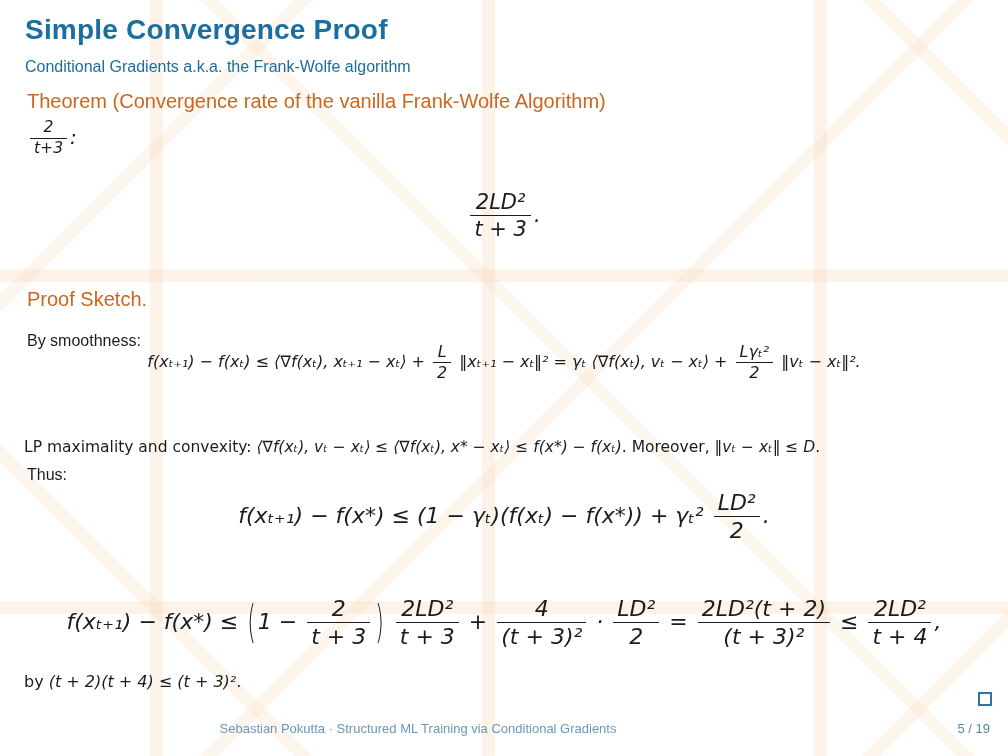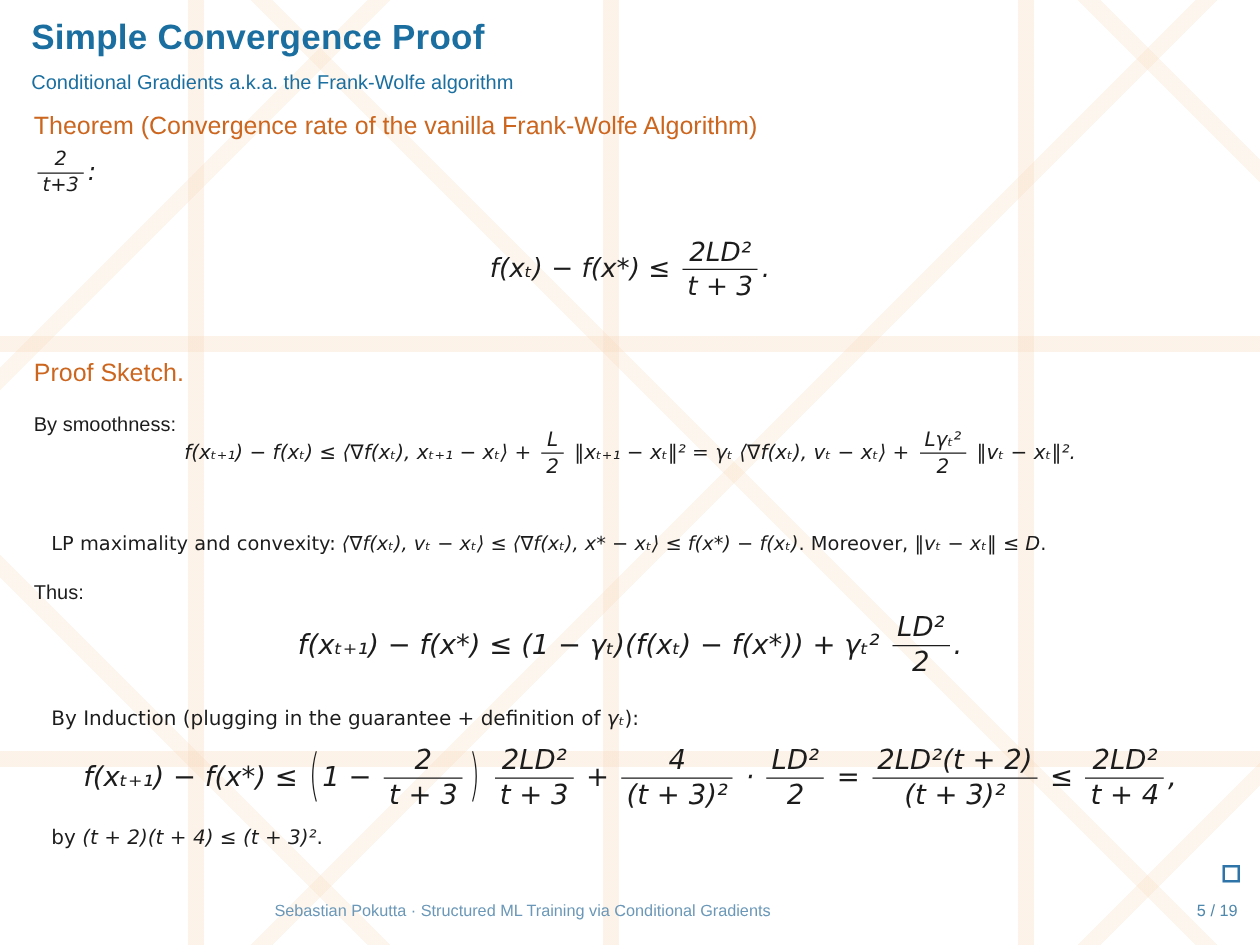--- a/index.html
+++ b/index.html
@@ -48,23 +48,24 @@
     font-size: 16px;
     color: #1c1c1c;
   }
   .eq {
     left: 0; width: 1008px;
     text-align: center;
     font-family: "DejaVu Sans", sans-serif;
     color: #1c1c1c;
   }
   .eq-inline-left {
-    left: 41px; right: 8px;
+    left: 24px; right: 8px;
     font-family: "DejaVu Sans", sans-serif;
     text-align: left;
+    margin-top: 12px;
   }
   .fs21 { font-size: 21px; }
   .fs17 { font-size: 22px; }
   .fs16 { font-size: 16px; }
   .fs15 { font-size: 15.5px; }
 
   .mi { font-style: italic; white-space: pre; }
   .mr { font-style: normal; white-space: pre; }
 
   .frac {
@@ -111,33 +112,32 @@
 <body>
 
 <div class="slide">
 
   <div class="abs subtitle">Conditional Gradients a.k.a. the Frank-Wolfe algorithm</div>
   <div class="abs title">Simple Convergence Proof</div>
 
   <div class="abs orange-head" style="top:90px;">Theorem (Convergence rate of the vanilla Frank-Wolfe Algorithm)</div>
   <div class="abs theorem-body"><span class="frac frac-small"><span class="num">2</span><span class="den">t+3</span></span><span class="mi">:</span></div>
 
-  <div class="abs eq fs21" style="top:190px;"><span class="mi">f(xₜ) − f(x*) ≤ </span><span class="frac"><span class="num">2LD²</span><span class="den">t + 3</span></span><span class="mi">.</span></div>
+  <div class="abs eq fs21" style="top:190px;"><span class="frac"><span class="num">2LD²</span><span class="den">t + 3</span></span><span class="mi">.</span></div>
 
   <div class="abs orange-head" style="top:288px;">Proof Sketch.</div>
 
   <div class="abs body-label" style="top:332px;">By smoothness:</div>
   <div class="abs eq fs16" style="top:343px;"><span class="mi">f(xₜ₊₁) − f(xₜ) ≤ ⟨∇f(xₜ), xₜ₊₁ − xₜ⟩ + </span><span class="frac"><span class="num">L</span><span class="den">2</span></span><span class="mi"> ‖xₜ₊₁ − xₜ‖² = γₜ ⟨∇f(xₜ), vₜ − xₜ⟩ + </span><span class="frac"><span class="num">Lγₜ²</span><span class="den">2</span></span><span class="mi"> ‖vₜ − xₜ‖².</span></div>
 
   <div class="abs eq-inline-left fs15" style="top:426px;"><span class="mr">LP maximality and convexity: </span><span class="mi">⟨∇f(xₜ), vₜ − xₜ⟩ ≤ ⟨∇f(xₜ), x* − xₜ⟩ ≤ f(x*) − f(xₜ)</span><span class="mr">. Moreover, </span><span class="mi">‖vₜ − xₜ‖ ≤ D</span><span class="mr">.</span></div>
 
   <div class="abs body-label" style="top:466px;">Thus:</div>
   <div class="abs eq fs17" style="top:490px;"><span class="mi">f(xₜ₊₁) − f(x*) ≤ (1 − γₜ)(f(xₜ) − f(x*)) + γₜ² </span><span class="frac"><span class="num">LD²</span><span class="den">2</span></span><span class="mi">.</span></div>
 
-  <div class="abs eq-inline-left fs16" style="top:565px;"><span class="mr">By Induction (plugging in the guarantee + definition of </span><span class="mi">γₜ</span><span class="mr">):</span></div>
   <div class="abs eq fs17" style="top:596px;"><span class="mi">f(xₜ₊₁) − f(x*) ≤ </span><span class="bigp">(</span><span class="mi">1 − </span><span class="frac"><span class="num">2</span><span class="den">t + 3</span></span><span class="bigp">)</span><span class="mi"> </span><span class="frac"><span class="num">2LD²</span><span class="den">t + 3</span></span><span class="mi"> + </span><span class="frac"><span class="num">4</span><span class="den">(t + 3)²</span></span><span class="mi"> · </span><span class="frac"><span class="num">LD²</span><span class="den">2</span></span><span class="mi"> = </span><span class="frac"><span class="num">2LD²(t + 2)</span><span class="den">(t + 3)²</span></span><span class="mi"> ≤ </span><span class="frac"><span class="num">2LD²</span><span class="den">t + 4</span></span><span class="mi">,</span></div>
 
   <div class="abs eq-inline-left fs16" style="top:660px;"><span class="mr">by </span><span class="mi">(t + 2)(t + 4) ≤ (t + 3)²</span><span class="mr">.</span></div>
 
   <div class="abs qed" style="top:692px; left:978px;"></div>
   <div class="abs footer-author">Sebastian Pokutta · Structured ML Training via Conditional Gradients</div>
   <div class="abs footer-page">5 / 19</div>
 
 </div>
 

